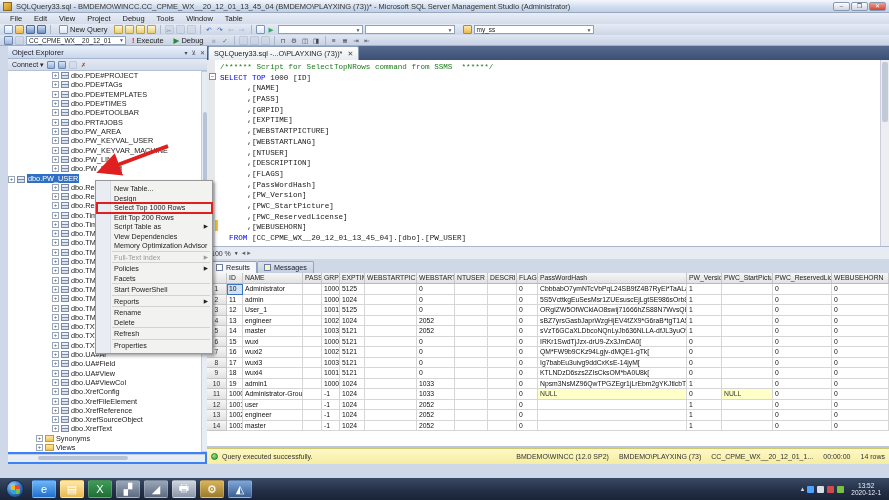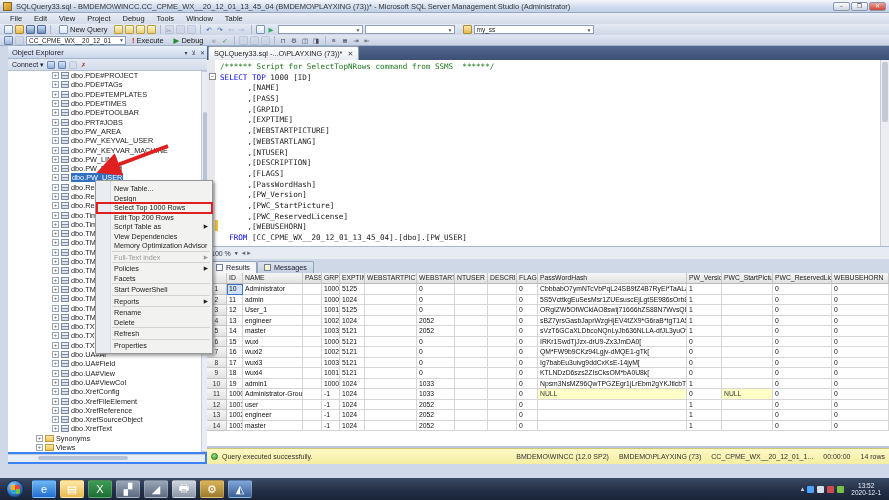--- a/index.html
+++ b/index.html
@@ -75,21 +75,21 @@
   .rpane { position:absolute; left:207px; top:46px; width:682px; height:418px; background:#b9c6dd; }
   .tabstrip { position:absolute; left:0; top:0; width:682px; height:14px; background:linear-gradient(#55688e,#3c4f74); display:flex; }
   .doc-tab { height:14px; background:linear-gradient(#fdfdfb,#e8ecf2); border:1px solid #8fa0ba; border-bottom:none;
     display:flex; align-items:center; padding:0 5px; gap:5px; font-size:7.3px; color:#222; border-radius:2px 2px 0 0; margin-left:1px; }
   .doc-close { font-size:7px; color:#445; }
 
   .editor { position:absolute; left:0; top:14px; width:682px; height:186px; background:#fff; overflow:hidden; }
   .ed-margin { position:absolute; left:0; top:0; width:8px; height:186px; background:#e6e8ec; }
   .ed-change { position:absolute; left:8px; top:160px; width:3px; height:11px; background:#f4c430; }
   .code { position:absolute; left:13px; top:2px; font-family:"DejaVu Sans Mono",monospace; font-size:7.6px; }
-  .code-line { height:10.7px; line-height:10.7px; white-space:pre; }
+  .code-line { height:10.7px; line-height:10.7px; white-space:pre;font-family:Liberation Mono, monospace; }
   .c-kw { color:#0000e8; } .c-com { color:#1d7a1d; } .c-pl { color:#202020; } .c-num { color:#202020; }
   .collapse-box { position:absolute; left:2px; top:13px; width:7px; height:7px; border:1px solid #889; background:#fff;
     font-size:6px; line-height:5px; text-align:center; color:#444; }
   .ed-scroll { position:absolute; right:0; top:0; width:9px; height:186px; background:#eceef2; border-left:1px solid #ccd; }
   .ed-sthumb { position:absolute; left:1px; top:2px; width:6px; height:60px; background:#c2cad8; border-radius:2px; }
 
   .zoombar { position:absolute; left:0; top:200px; width:682px; height:13px; background:#e7ebf2; border-top:1px solid #aab6ca;
     display:flex; align-items:center; padding-left:4px; gap:3px; font-size:7px; color:#334; }
   .res-tabs { position:absolute; left:0; top:213px; width:682px; height:14px; background:#cfd8e6; display:flex; align-items:flex-end; padding-left:2px; }
   .res-tab { height:12px; display:flex; align-items:center; gap:3px; padding:0 6px; font-size:7.2px;
@@ -291,21 +291,21 @@
         <div class="tree-row" style="padding-left: 44px;">
           <span class="plus">+</span>
           <span class="tico-table"></span>
           <span class="tree-label">dbo.PW_LINE</span>
         </div>
         <div class="tree-row" style="padding-left: 44px;">
           <span class="plus">+</span>
           <span class="tico-table"></span>
           <span class="tree-label">dbo.PW_PERM</span>
         </div>
-        <div class="tree-row sel" style="padding-left: 44px;">
+        <div class="tree-row sel" style=" align-items: flex-end;">
           <span class="plus">+</span>
           <span class="tico-table"></span>
           <span class="tree-label">dbo.PW_USER</span>
         </div>
         <div class="tree-row" style="padding-left: 44px;">
           <span class="plus">+</span>
           <span class="tico-table"></span>
           <span class="tree-label">dbo.Redund</span>
         </div>
         <div class="tree-row" style="padding-left: 44px;">

